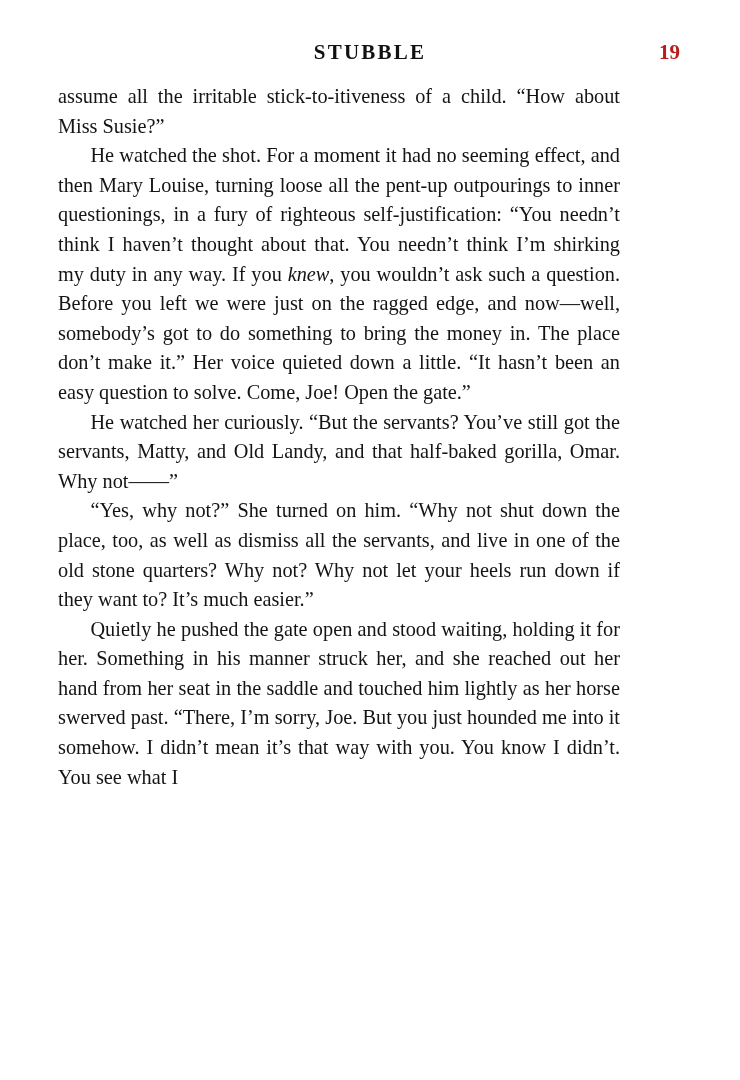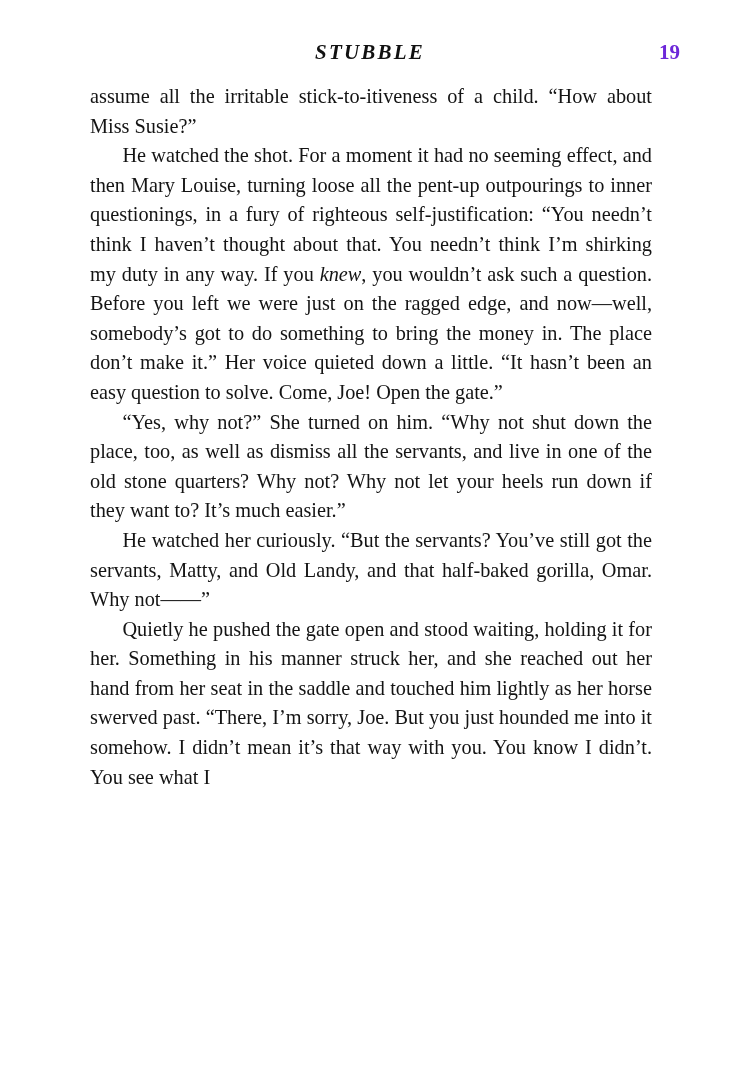--- a/index.html
+++ b/index.html
@@ -31,41 +31,39 @@
     align-items: baseline;
     justify-content: center;
   }
   .running-head .title {
     font-family: "Liberation Serif", serif;
     font-size: 21px;
     letter-spacing: 2.2px;
     font-weight: 700;
     color: #111;
     text-align: center;
-    font-style: italic;
   }
   .running-head .folio {
     position: absolute;
     right: 0;
     top: 0;
     font-size: 21px;
     font-weight: 700;
-    color: #6d28d9;
+    color: #b91c1c;
   }
   .body-text {
     position: absolute;
     top: 82px;
     left: 58px;
     width: 562px;
     font-size: 20.3px;
     line-height: 29.6px;
     text-align: justify;
     text-justify: inter-word;
     color: #141414;
-    margin-left: 32px;
     -webkit-font-smoothing: antialiased;
   }
   .body-text p {
     margin: 0;
     text-indent: 1.6em;
   }
   .body-text p.noindent {
     text-indent: 0;
   }
   .body-text p + p {
@@ -80,18 +78,18 @@
 <div class="page">
 
   <div class="running-head">
     <span class="title">STUBBLE</span>
     <span class="folio">19</span>
   </div>
 
   <div class="body-text">
       <p class="noindent">assume all the irritable stick-to-itiveness of a child. “How about Miss Susie?”</p>
       <p class="">He watched the shot. For a moment it had no seeming effect, and then Mary Louise, turning loose all the pent-up outpourings to inner questionings, in a fury of righteous self-justification: “You needn’t think I haven’t thought about that. You needn’t think I’m shirking my duty in any way. If you <em class="it">knew</em>, you wouldn’t ask such a question. Before you left we were just on the ragged edge, and now—well, somebody’s got to do something to bring the money in. The place don’t make it.” Her voice quieted down a little. “It hasn’t been an easy question to solve. Come, Joe! Open the gate.”</p>
+      <p class="">He watched her curiously. “But the servants? You’ve still got the servants, Matty, and Old Landy, and that half-baked gorilla, Omar. Why not——”</p>
       <p class="">“Yes, why not?” She turned on him. “Why not shut down the place, too, as well as dismiss all the servants, and live in one of the old stone quarters? Why not? Why not let your heels run down if they want to? It’s much easier.”</p>
-      <p class="">He watched her curiously. “But the servants? You’ve still got the servants, Matty, and Old Landy, and that half-baked gorilla, Omar. Why not——”</p>
       <p class="">Quietly he pushed the gate open and stood waiting, holding it for her. Something in his manner struck her, and she reached out her hand from her seat in the saddle and touched him lightly as her horse swerved past. “There, I’m sorry, Joe. But you just hounded me into it somehow. I didn’t mean it’s that way with you. You know I didn’t. You see what I</p>
     </div>
 
 </div>
 
 </body></html>

